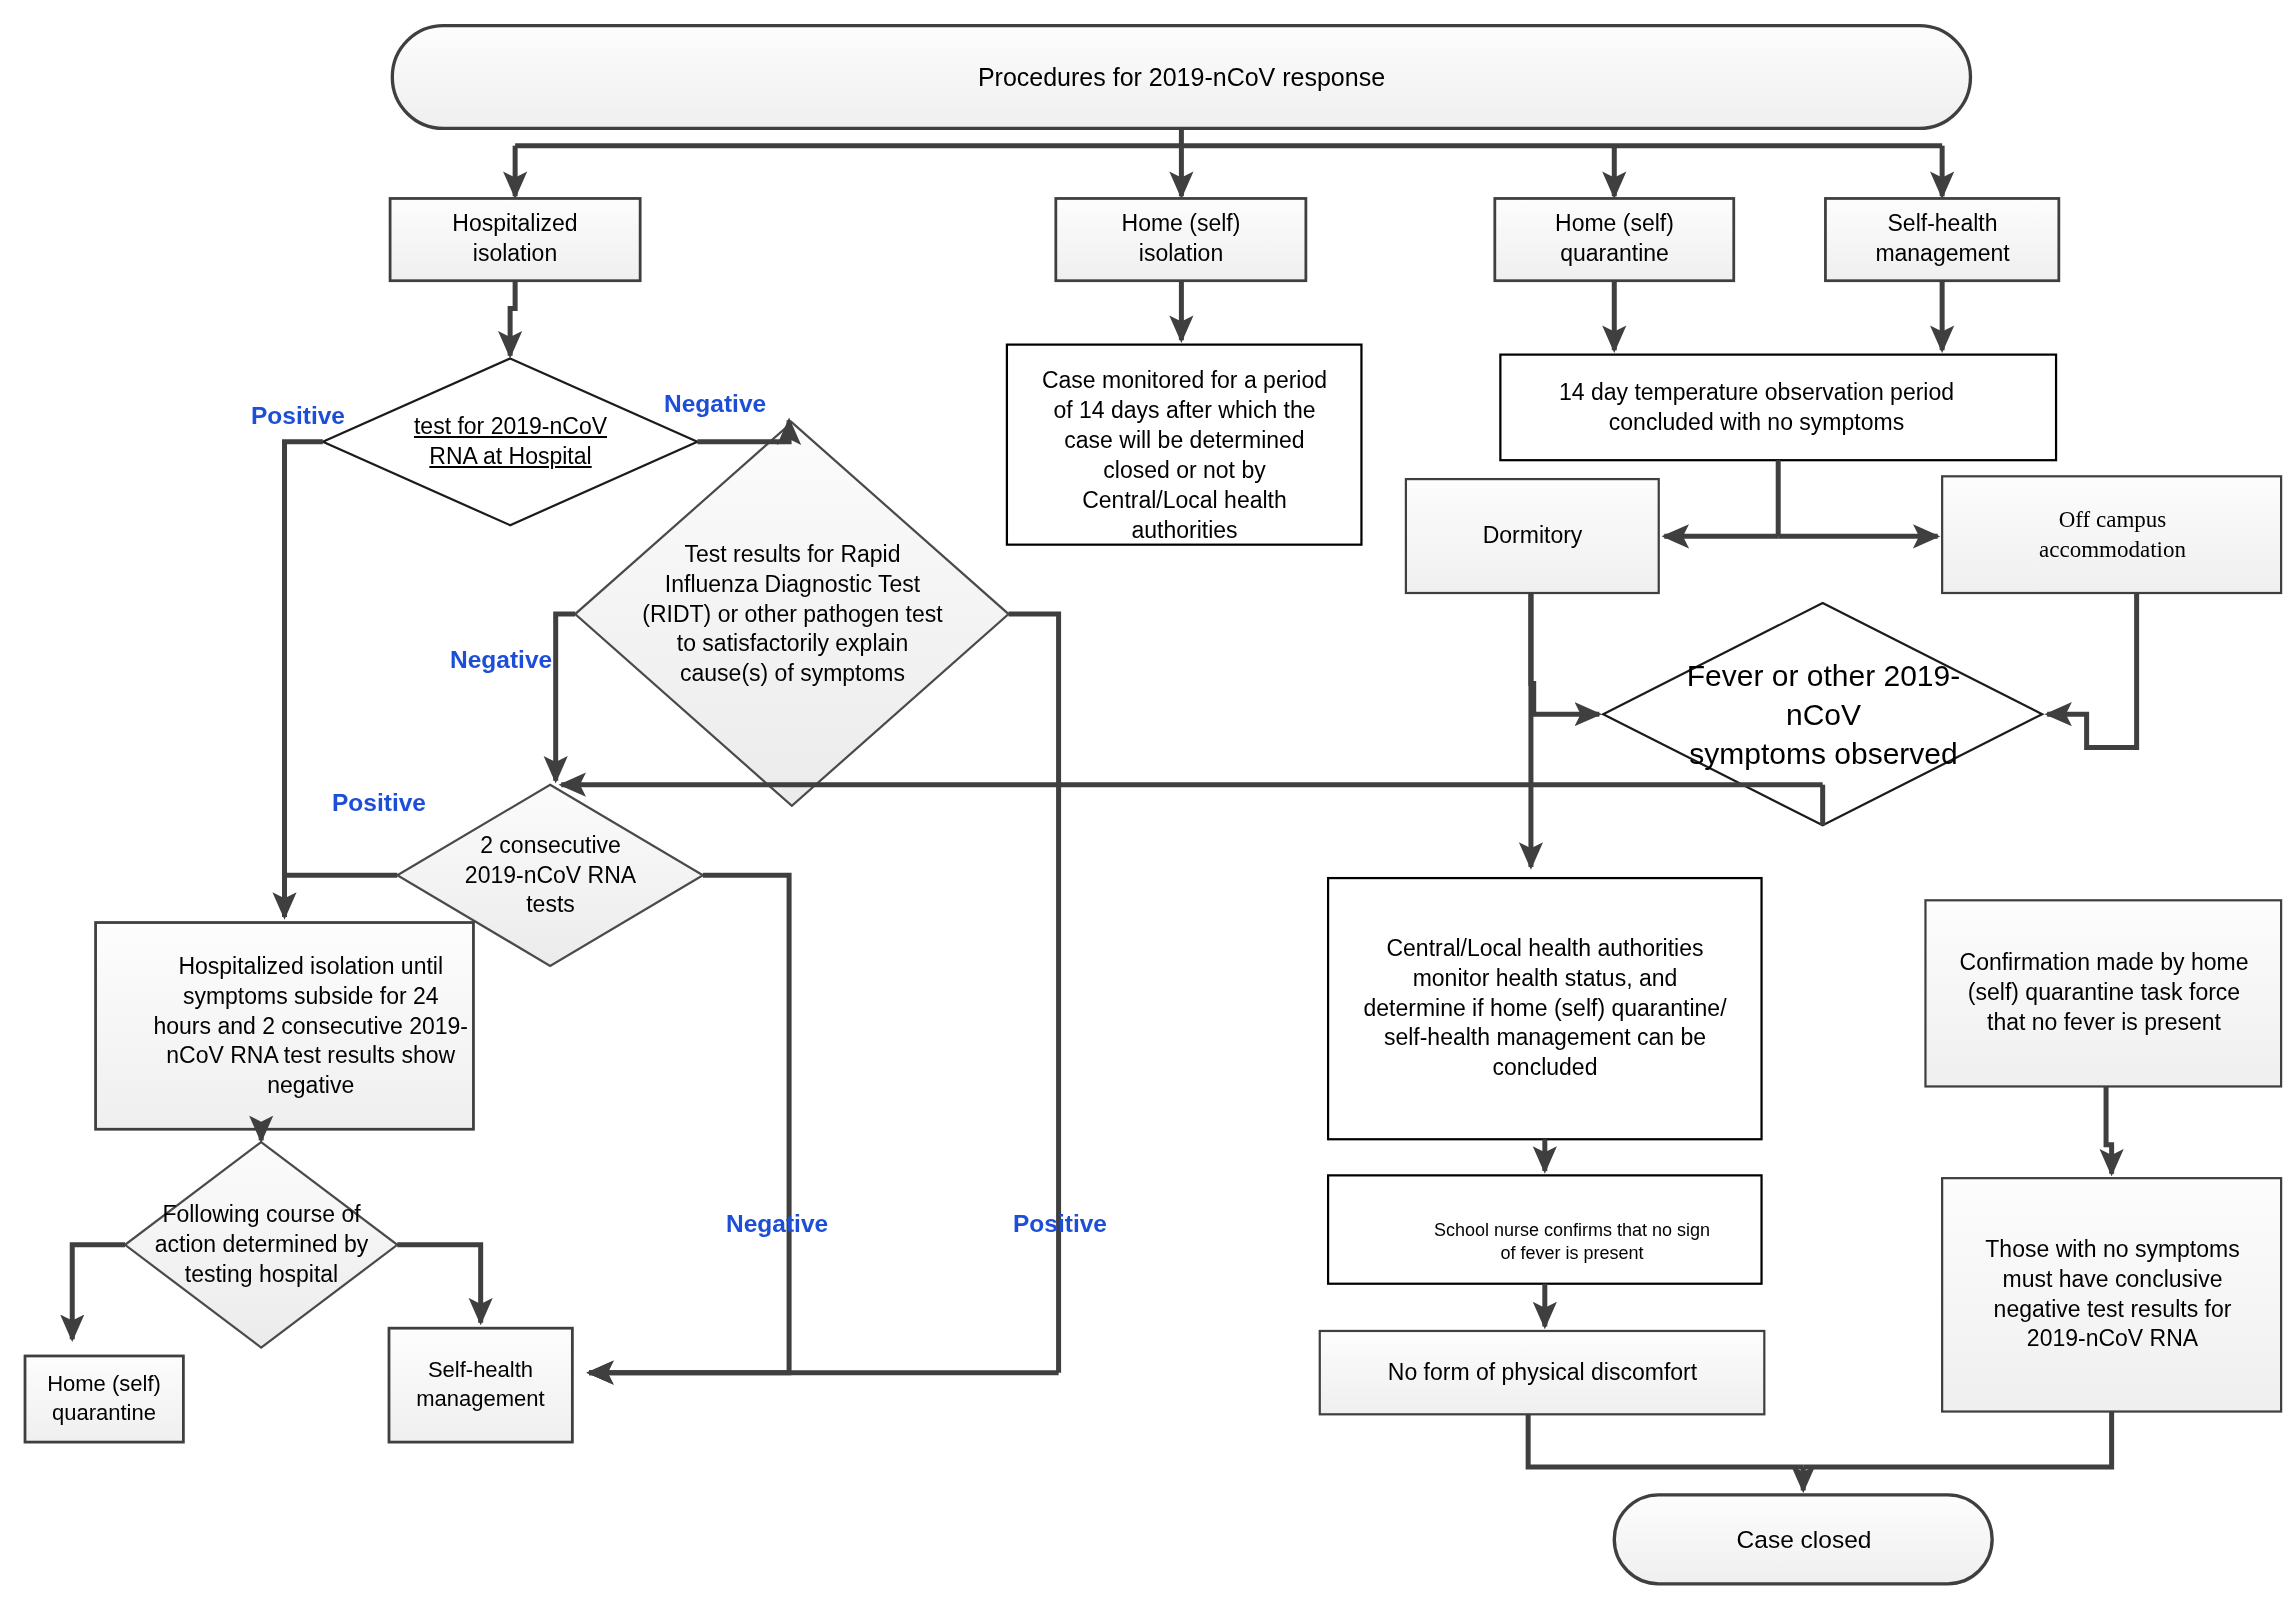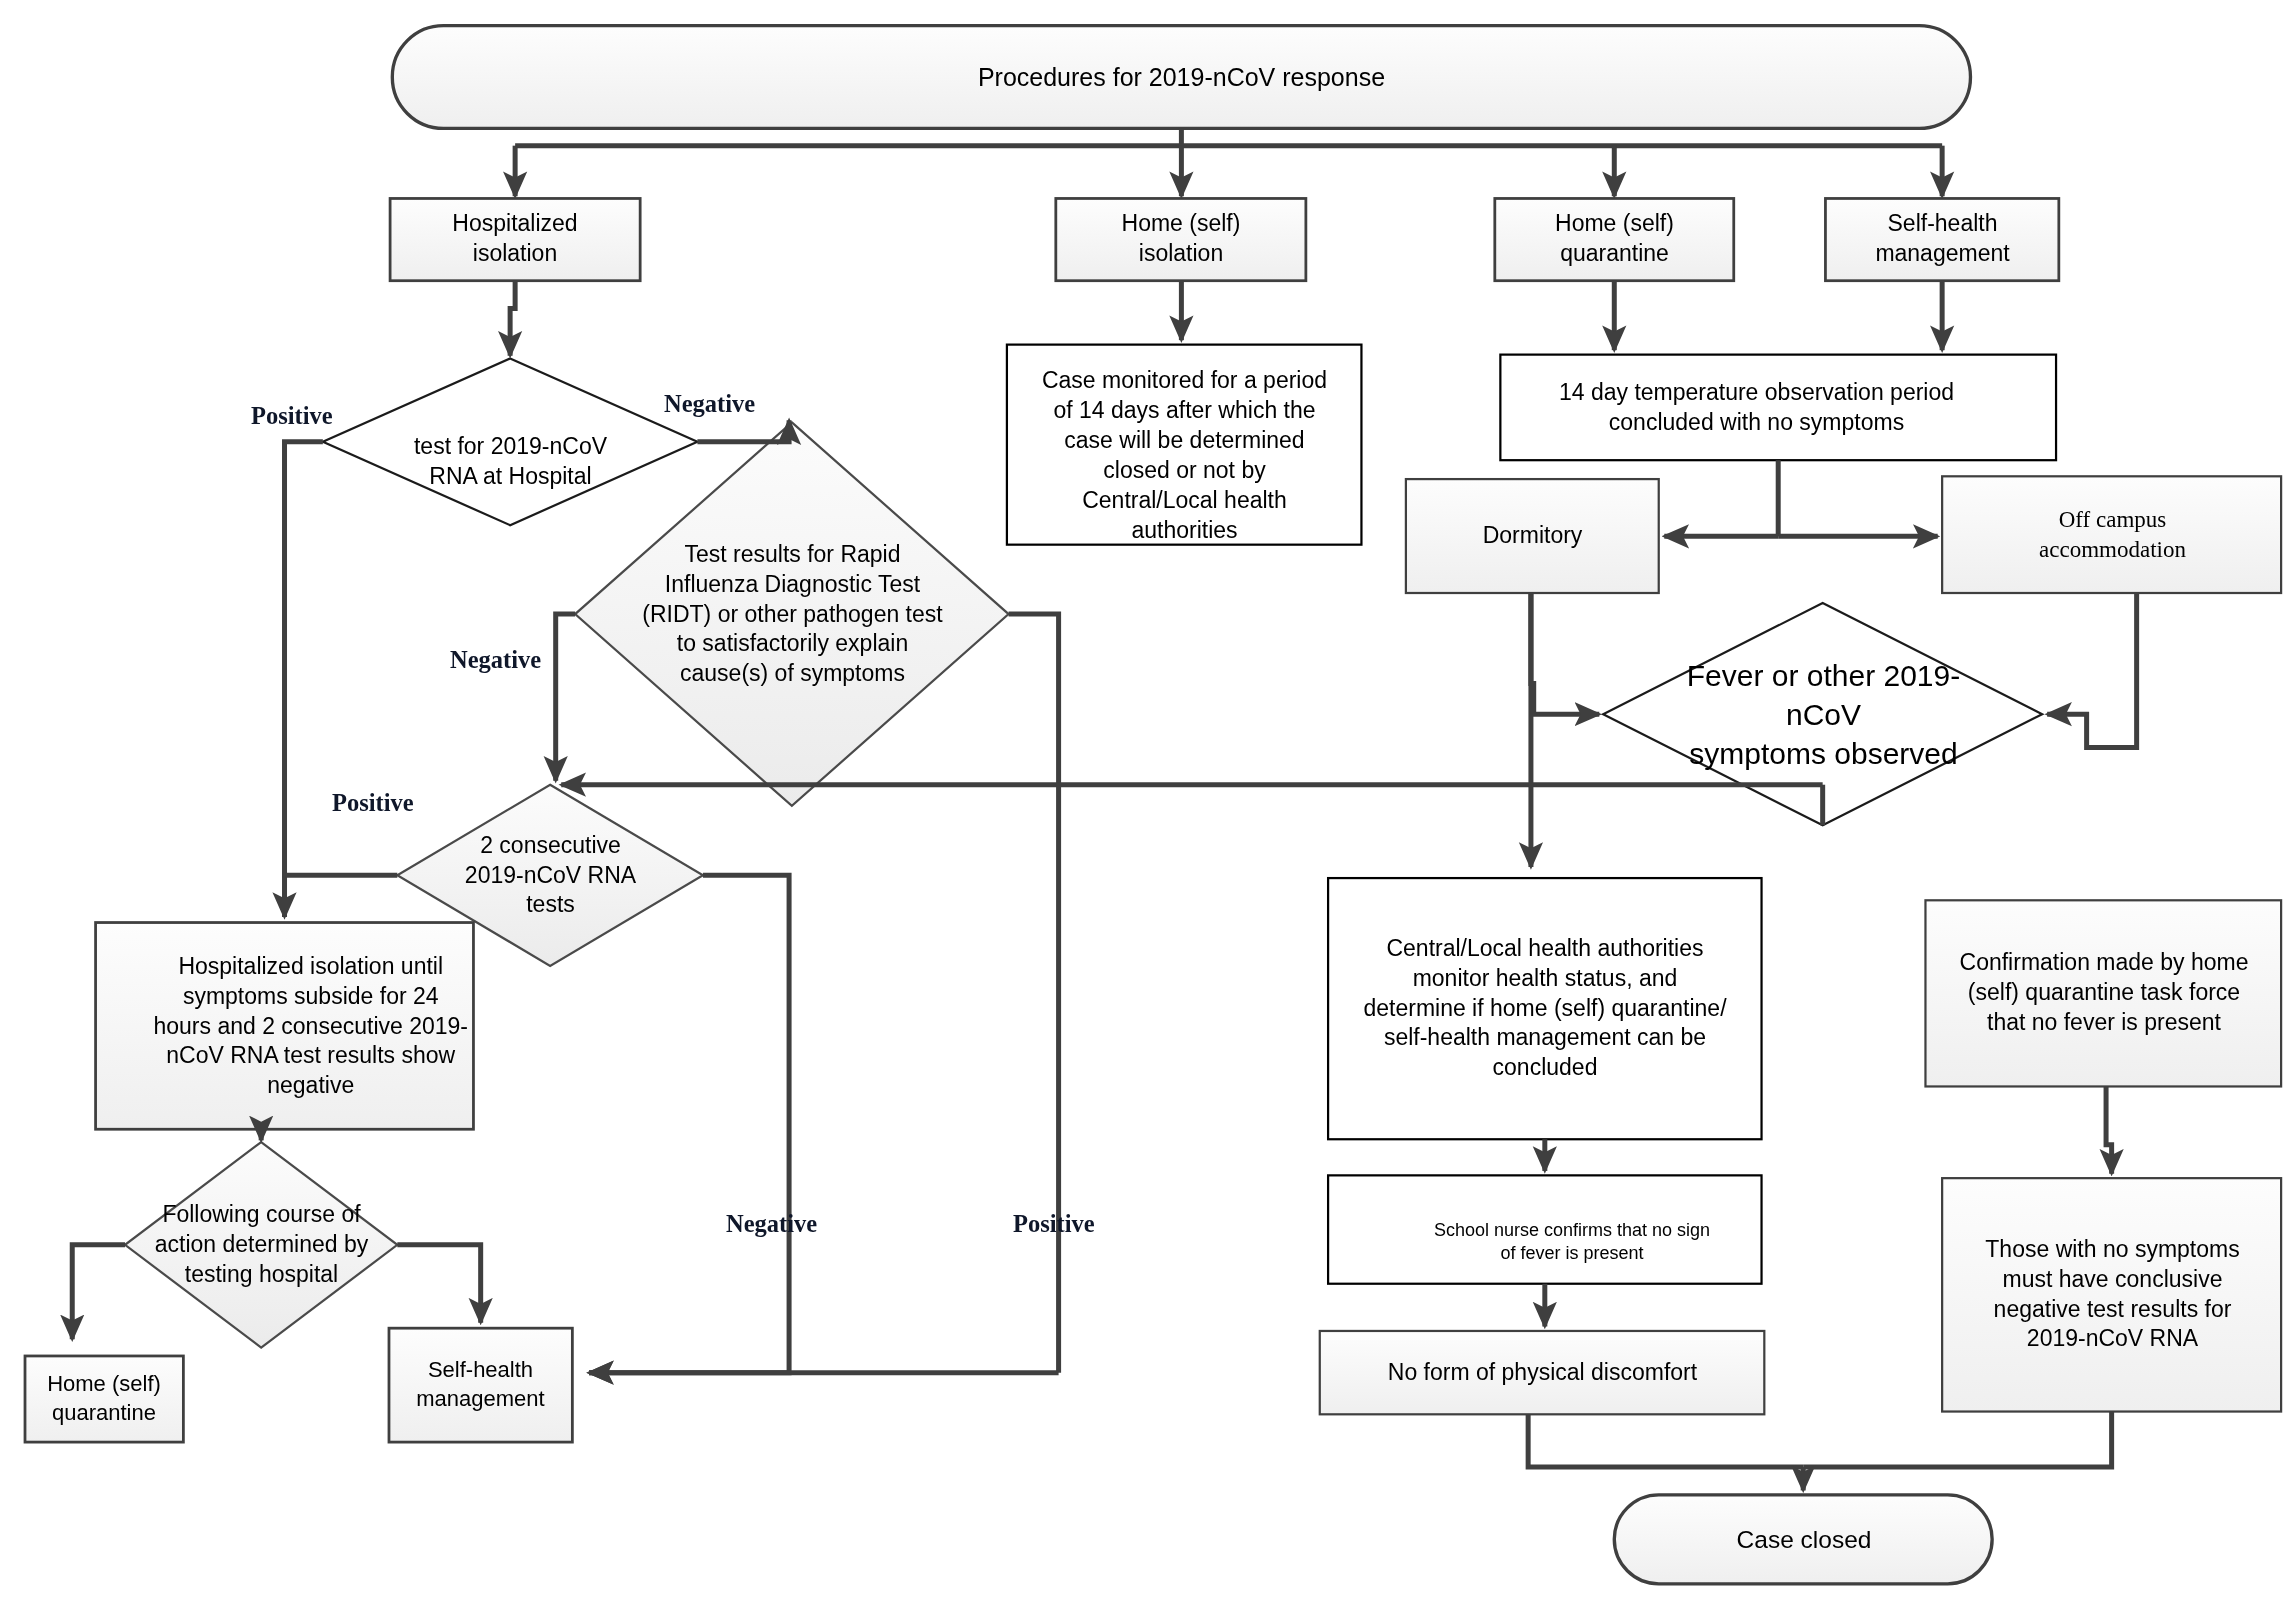--- a/index.html
+++ b/index.html
@@ -6,22 +6,22 @@
   body{font-family:"Liberation Sans",sans-serif;}
   #canvas{position:relative;width:2295px;height:1600px;background:#fff;overflow:hidden;}
   svg#wire{position:absolute;left:0;top:0;width:2295px;height:1600px;}
   .nodeText{
     position:absolute;display:flex;align-items:center;justify-content:center;
     text-align:center;color:#000;line-height:1.30;
     font-family:"Liberation Sans",sans-serif;
     pointer-events:none;
   }
   .edgeLabel{
-    position:absolute;color:#0f172a;font-weight:bold;
-    font-family:Liberation Serif, serif;white-space:nowrap;
+    position:absolute;color:#1d4ed8;font-weight:bold;
+    font-family:Liberation Sans, sans-serif;white-space:nowrap;
   }
   .hit{position:absolute;}
 </style>
 </head>
 <body>
 
 <div id="canvas">
 
   <svg id="wire" viewBox="0 0 4130 2879">
     <defs>
@@ -141,21 +141,21 @@
       <span>Procedures for 2019-nCoV response</span>
     </div>
   <div class="nodeText" style="left:390px;top:198px;width:250px;height:82px;font-size:23px;white-space:pre-line;"><span>Hospitalized
 isolation</span></div>
   <div class="nodeText" style="left:1056px;top:198px;width:250px;height:82px;font-size:23px;white-space:pre-line;"><span>Home (self)
 isolation</span></div>
   <div class="nodeText" style="left:1495px;top:198px;width:239px;height:82px;font-size:23px;white-space:pre-line;"><span>Home (self)
 quarantine</span></div>
   <div class="nodeText" style="left:1826px;top:198px;width:233px;height:82px;font-size:23px;white-space:pre-line;"><span>Self-health
 management</span></div>
-  <div class="nodeText" style="left:348px;top:420px;width:325px;height:83px;font-size:23px;white-space:pre-line;"><span>test  for 2019-nCoV
+  <div class="nodeText" style="left:348px;top:400px;width:325px;height:83px;font-size:23px;white-space:pre-line;text-decoration:underline;"><span>test  for 2019-nCoV
 RNA at Hospital</span></div>
   <div class="nodeText" style="left:1007px;top:356px;width:355px;height:200px;font-size:23px;white-space:pre-line;"><span>Case monitored for a period
 of 14 days after which the
 case will be determined
 closed or not by
 Central/Local health
 authorities</span></div>
   <div class="nodeText" style="left:1501px;top:355px;width:511px;height:106px;font-size:23px;white-space:pre-line;"><span>14 day temperature observation period
 concluded with no symptoms</span></div>
   <div class="nodeText" style="left:620px;top:520px;width:345px;height:189px;font-size:23px;white-space:pre-line;"><span>Test results for Rapid

